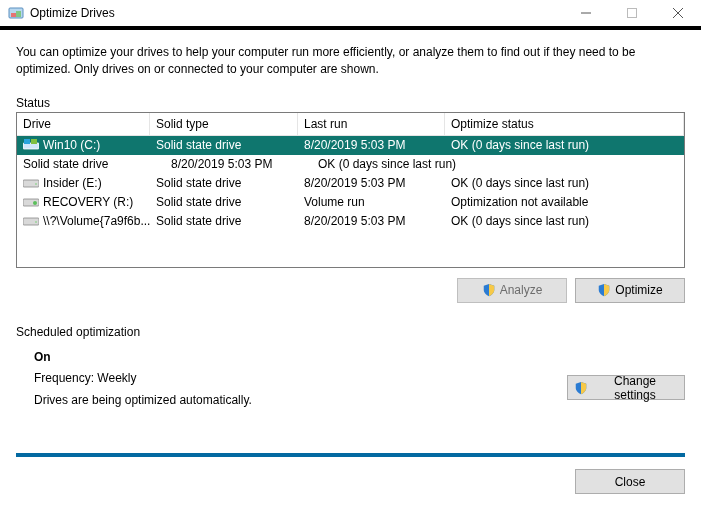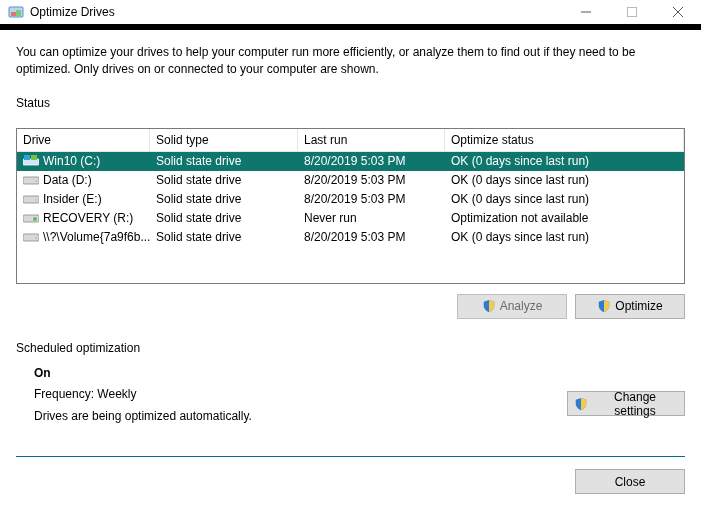--- a/index.html
+++ b/index.html
@@ -11,21 +11,21 @@
     background: #fff;
     width: 701px;
     height: 506px;
     overflow: hidden;
   }
   .titlebar {
     height: 30px;
     display: flex;
     align-items: center;
     padding: 0 0 0 8px;
-    border-bottom: 6px solid #000000;
+    border-bottom: 4px solid #000000;
     background: #fff;
   }
   .titlebar-icon {
     width: 16px; height: 16px;
     margin-right: 6px;
     display: inline-block;
   }
   .titlebar-title { flex: 0 0 auto; }
   .titlebar-spacer { flex: 1; }
   .winbtn {
@@ -34,21 +34,21 @@
     color: #555;
   }
   .winbtn.max { color: #bbb; }
   .content {
     padding: 14px 16px 12px 16px;
     display: flex;
     flex-direction: column;
     height: calc(100% - 30px);
   }
   .description { line-height: 1.4; margin-bottom: 18px; }
-  .section-label { margin-bottom: 18px; }
+  .section-label { margin-bottom: 2px; }
   .listbox {
     border: 1px solid #7a7a7a;
     height: 156px;
     overflow: hidden;
     background: #fff;
   }
   .listhead {
     display: flex;
     height: 23px;
     background: #fff;
@@ -103,21 +103,21 @@
     padding: 0 6px;
   }
   button.winbutton.disabled { color: #6d6d6d; background: #e1e1e1; border-color: #bfbfbf; }
   .shield { width: 14px; height: 14px; display:inline-block; }
   .sched-title { margin-top: 22px; margin-bottom: 8px; }
   .sched-row { display: flex; align-items: center; }
   .sched-body { padding-left: 18px; line-height: 1.8; flex: 1; }
   .sched-on { font-weight: 600; }
   .bottombar {
     margin-top: auto;
-    border-top: 1px solid #0369a1;
+    border-top: 4px solid #0369a1;
     padding-top: 12px;
     display: flex;
     justify-content: flex-end;
   }
   svg { display: block; }
 </style>
 </head>
 <body>
 
 <div class="titlebar">
@@ -170,59 +170,50 @@
                 <rect x="8" y="0" width="6" height="5" fill="#7ebf42"></rect>
               </svg>
             </span>
             <span>Win10 (C:)</span>
           </div>
           <div class="cell c1">Solid state drive</div>
           <div class="cell c2">8/20/2019 5:03 PM</div>
           <div class="cell c3">OK (0 days since last run)</div>
         </div>
         <div class="row">
+          <div class="cell c1">Solid state drive</div>
+          <div class="cell c2">8/20/2019 5:03 PM</div>
+          <div class="cell c3">OK (0 days since last run)</div>
+        </div>
+        <div class="row">
           <div class="cell c0">
             <span class="drive-icon">
               <svg width="16" height="12" viewBox="0 0 16 12">
                 <rect x="0" y="3" width="16" height="7" rx="1" fill="#d9d9d9" stroke="#888" stroke-width="0.8"></rect>
                 <circle cx="13" cy="7" r="1" fill="#9bd39b"></circle>
               </svg>
             </span>
-            <span>Data (D:)</span>
-          </div>
-          <div class="cell c1">Solid state drive</div>
-          <div class="cell c2">8/20/2019 5:03 PM</div>
-          <div class="cell c3">OK (0 days since last run)</div>
-        </div>
-        <div class="row">
-          <div class="cell c0">
-            <span class="drive-icon">
-              <svg width="16" height="12" viewBox="0 0 16 12">
-                <rect x="0" y="3" width="16" height="7" rx="1" fill="#d9d9d9" stroke="#888" stroke-width="0.8"></rect>
-                <circle cx="13" cy="7" r="1" fill="#9bd39b"></circle>
-              </svg>
-            </span>
             <span>Insider (E:)</span>
           </div>
           <div class="cell c1">Solid state drive</div>
           <div class="cell c2">8/20/2019 5:03 PM</div>
           <div class="cell c3">OK (0 days since last run)</div>
         </div>
         <div class="row">
           <div class="cell c0">
             <span class="drive-icon">
               <svg width="16" height="12" viewBox="0 0 16 12">
                 <rect x="0" y="3" width="16" height="7" rx="1" fill="#d9d9d9" stroke="#888" stroke-width="0.8"></rect>
                 <circle cx="12" cy="7" r="2" fill="#5bbf5b"></circle>
               </svg>
             </span>
             <span>RECOVERY (R:)</span>
           </div>
           <div class="cell c1">Solid state drive</div>
-          <div class="cell c2">Never run</div>
+          <div class="cell c2">Volume run</div>
           <div class="cell c3">Optimization not available</div>
         </div>
         <div class="row">
           <div class="cell c0">
             <span class="drive-icon">
               <svg width="16" height="12" viewBox="0 0 16 12">
                 <rect x="0" y="3" width="16" height="7" rx="1" fill="#d9d9d9" stroke="#888" stroke-width="0.8"></rect>
                 <circle cx="13" cy="7" r="1" fill="#9bd39b"></circle>
               </svg>
             </span>

